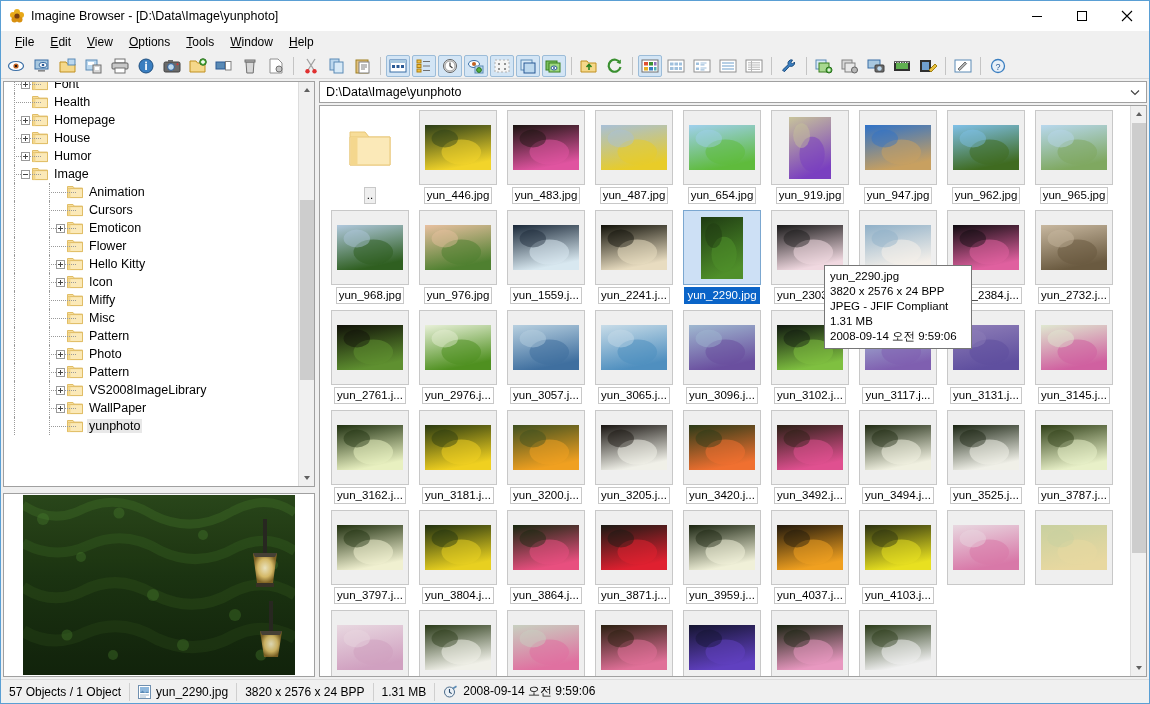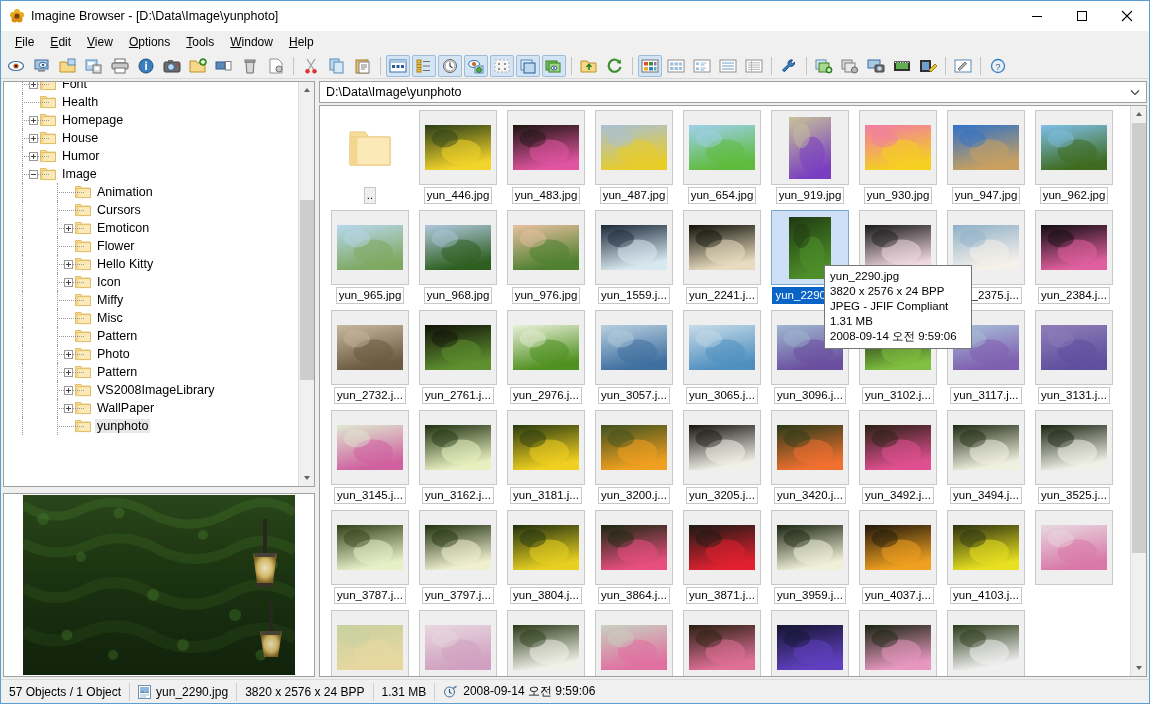--- a/index.html
+++ b/index.html
@@ -127,21 +127,21 @@
     overflow: hidden;
   }
   .tree-scroll {
     position: absolute;
     inset: 0 16px 0 0;
     overflow: hidden;
   }
   .tree-inner {
     position: absolute;
     top: -7px;
-    left: 12px; right: 0;
+    left: 4px; right: 0;
   }
   .tree-row {
     height: 18px;
     display: flex;
     align-items: center;
     position: relative;
     white-space: nowrap;
   }
   .tree-expander {
     width: 9px; height: 9px;
@@ -1190,38 +1190,20 @@
                   </svg>
                 </div>
               </div>
               <div class="thumb-label">yun_919.jpg</div>
             </div>
             <div class="thumb-cell">
               <div class="thumb-frame">
                 <div class="thumb-pic">
                   <svg width="66" height="45" viewBox="0 0 66 45" style="display:block">
                     <defs>
-                      <linearGradient id="tg5" x1="0" y1="0" x2="0.3" y2="1">
-                        <stop offset="0%" stop-color="#f07aa8"></stop>
-                        <stop offset="100%" stop-color="#f5d020"></stop>
-                      </linearGradient>
-                    </defs>
-                    <rect width="66" height="45" fill="url(#tg5)"></rect>
-                    <ellipse cx="36.300000000000004" cy="27" rx="19.8" ry="12.600000000000001" fill="#f5d020" opacity="0.55"></ellipse>
-                    <ellipse cx="19.8" cy="13.5" rx="13.200000000000001" ry="9" fill="#f07aa8" opacity="0.45"></ellipse>
-                  </svg>
-                </div>
-              </div>
-              <div class="thumb-label">yun_930.jpg</div>
-            </div>
-            <div class="thumb-cell">
-              <div class="thumb-frame">
-                <div class="thumb-pic">
-                  <svg width="66" height="45" viewBox="0 0 66 45" style="display:block">
-                    <defs>
                       <linearGradient id="tg6" x1="0" y1="0" x2="0.3" y2="1">
                         <stop offset="0%" stop-color="#2f72c8"></stop>
                         <stop offset="100%" stop-color="#c8a060"></stop>
                       </linearGradient>
                     </defs>
                     <rect width="66" height="45" fill="url(#tg6)"></rect>
                     <ellipse cx="36.300000000000004" cy="27" rx="19.8" ry="12.600000000000001" fill="#c8a060" opacity="0.55"></ellipse>
                     <ellipse cx="19.8" cy="13.5" rx="13.200000000000001" ry="9" fill="#2f72c8" opacity="0.45"></ellipse>
                   </svg>
                 </div>

